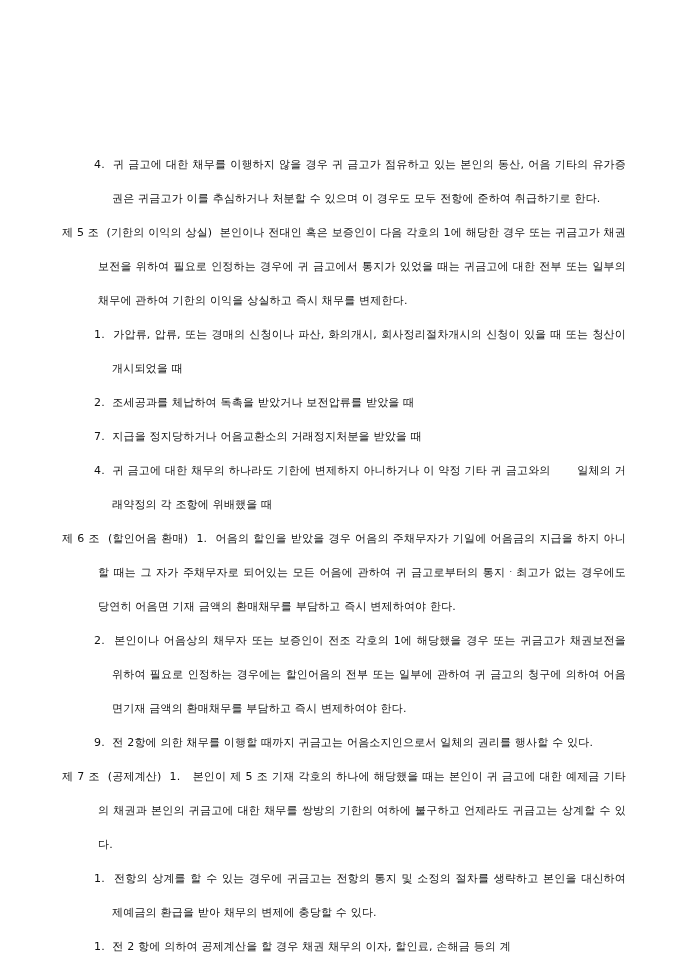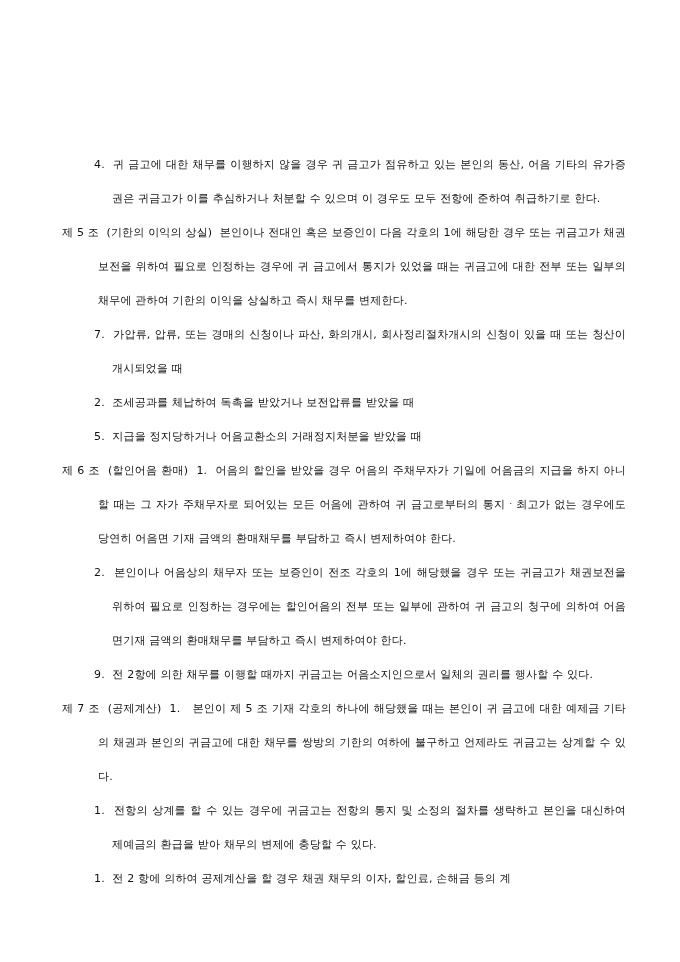--- a/index.html
+++ b/index.html
@@ -51,26 +51,27 @@
 </head>
 <body>
 
 <div class="page">
   <div class="doc-body">
 
     <div class="para item">4.  귀 금고에 대한 채무를 이행하지 않을 경우 귀 금고가 점유하고 있는 본인의 동산, 어음 기타의 유가증권은 귀금고가 이를 추심하거나 처분할 수 있으며 이 경우도 모두 전항에 준하여 취급하기로 한다.</div>
 
     <div class="para article">제 5 조  (기한의 이익의 상실)  본인이나 전대인 혹은 보증인이 다음 각호의 1에 해당한 경우 또는 귀금고가 채권보전을 위하여 필요로 인정하는 경우에 귀 금고에서 통지가 있었을 때는 귀금고에 대한 전부 또는 일부의 채무에 관하여 기한의 이익을 상실하고 즉시 채무를 변제한다.</div>
 
-    <div class="para item">7.  가압류, 압류, 또는 경매의 신청이나 파산, 화의개시, 회사정리절차개시의 신청이 있을 때 또는 청산이 개시되었을 때</div>
+    <div class="para item">1.  가압류, 압류, 또는 경매의 신청이나 파산, 화의개시, 회사정리절차개시의 신청이 있을 때 또는 청산이 개시되었을 때</div>
 
     <div class="para item">2.  조세공과를 체납하여 독촉을 받았거나 보전압류를 받았을 때</div>
 
-    <div class="para item">5.  지급을 정지당하거나 어음교환소의 거래정지처분을 받았을 때</div>
+    <div class="para item">7.  지급을 정지당하거나 어음교환소의 거래정지처분을 받았을 때</div>
 
+    <div class="para item">4.  귀 금고에 대한 채무의 하나라도 기한에 변제하지 아니하거나 이 약정 기타 귀 금고와의       일체의 거래약정의 각 조항에 위배했을 때</div>
 
     <div class="para article">제 6 조  (할인어음 환매)  1.  어음의 할인을 받았을 경우 어음의 주채무자가 기일에 어음금의 지급을 하지 아니할 때는 그 자가 주채무자로 되어있는 모든 어음에 관하여 귀 금고로부터의 통지ㆍ최고가 없는 경우에도 당연히 어음면 기재 금액의 환매채무를 부담하고 즉시 변제하여야 한다.</div>
 
     <div class="para item">2.  본인이나 어음상의 채무자 또는 보증인이 전조 각호의 1에 해당했을 경우 또는 귀금고가 채권보전을 위하여 필요로 인정하는 경우에는 할인어음의 전부 또는 일부에 관하여 귀 금고의 청구에 의하여 어음면기재 금액의 환매채무를 부담하고 즉시 변제하여야 한다.</div>
 
     <div class="para item">9.  전 2항에 의한 채무를 이행할 때까지 귀금고는 어음소지인으로서 일체의 권리를 행사할 수 있다.</div>
 
     <div class="para article">제 7 조  (공제계산)  1.   본인이 제 5 조 기재 각호의 하나에 해당했을 때는 본인이 귀 금고에 대한 예제금 기타의 채권과 본인의 귀금고에 대한 채무를 쌍방의 기한의 여하에 불구하고 언제라도 귀금고는 상계할 수 있다.</div>
 
     <div class="para item">1.  전항의 상계를 할 수 있는 경우에 귀금고는 전항의 통지 및 소정의 절차를 생략하고 본인을 대신하여 제예금의 환급을 받아 채무의 변제에 충당할 수 있다.</div>

